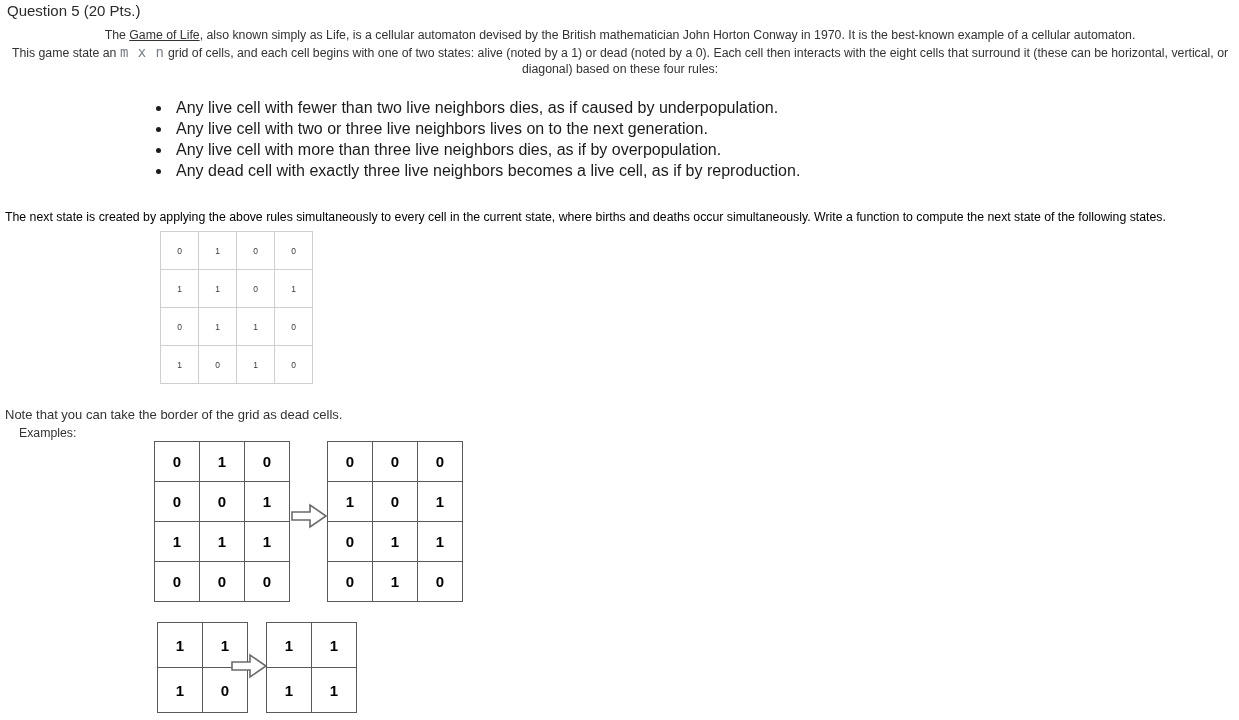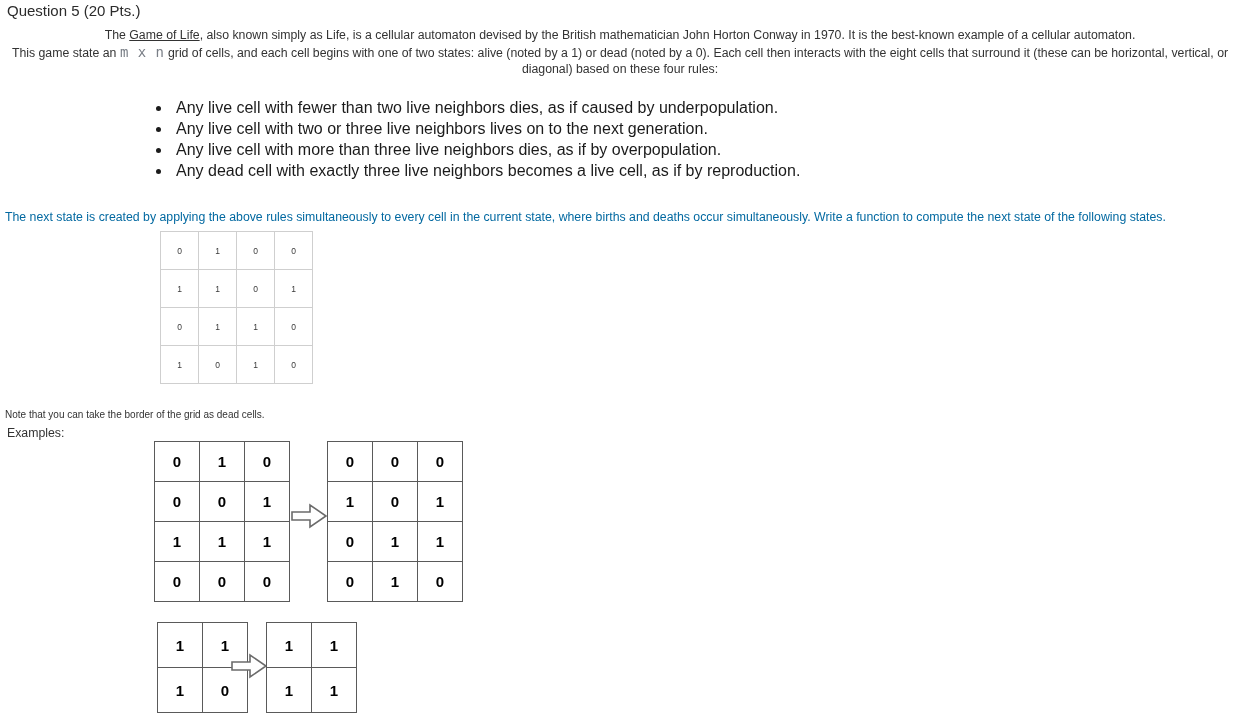--- a/index.html
+++ b/index.html
@@ -63,21 +63,21 @@
   }
   .rules li { padding-left: 4px; }
 
   
   .nextstate {
     position: absolute;
     left: 5px;
     top: 209px;
     font-size: 12.3px;
     line-height: 16px;
-    color: #0369a1;
+    color: #000000;
     white-space: nowrap;
   }
 
   
   .grid-light {
     position: absolute;
     left: 160px;
     top: 231px;
     border-collapse: collapse;
     background: #ffffff;
@@ -90,28 +90,28 @@
     vertical-align: middle;
     font-size: 8.5px;
     color: #3a3a3a;
   }
 
   
   .note-text {
     position: absolute;
     left: 5px;
     top: 405px;
-    font-size: 10px;
+    font-size: 13px;
     line-height: 19px;
     color: #333333;
     white-space: nowrap;
   }
   .examples-text {
     position: absolute;
-    left: 7px;
+    left: 19px;
     top: 424px;
     font-size: 12.3px;
     line-height: 19px;
     color: #333333;
     white-space: nowrap;
   }
 
   
   .grid-bold {
     position: absolute;

